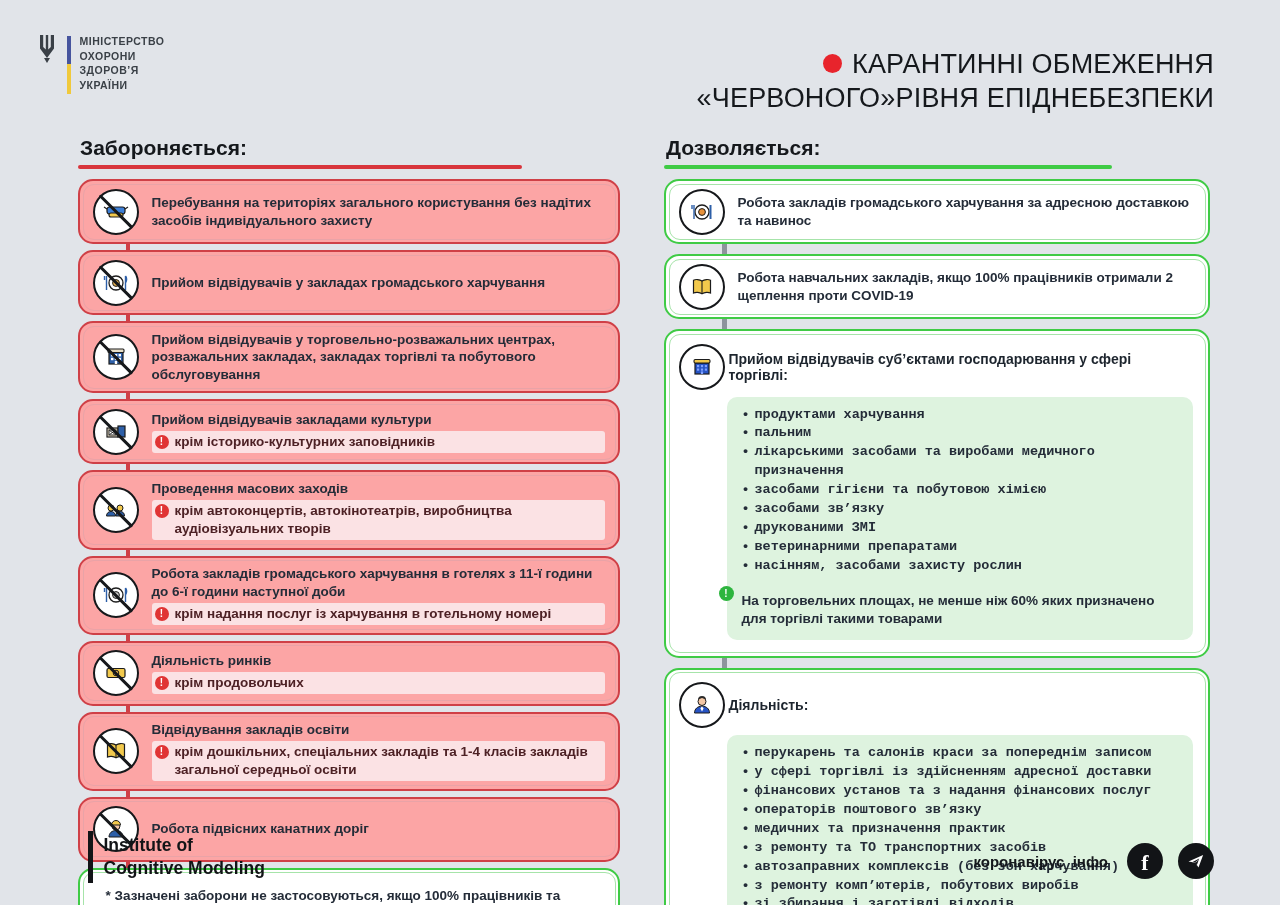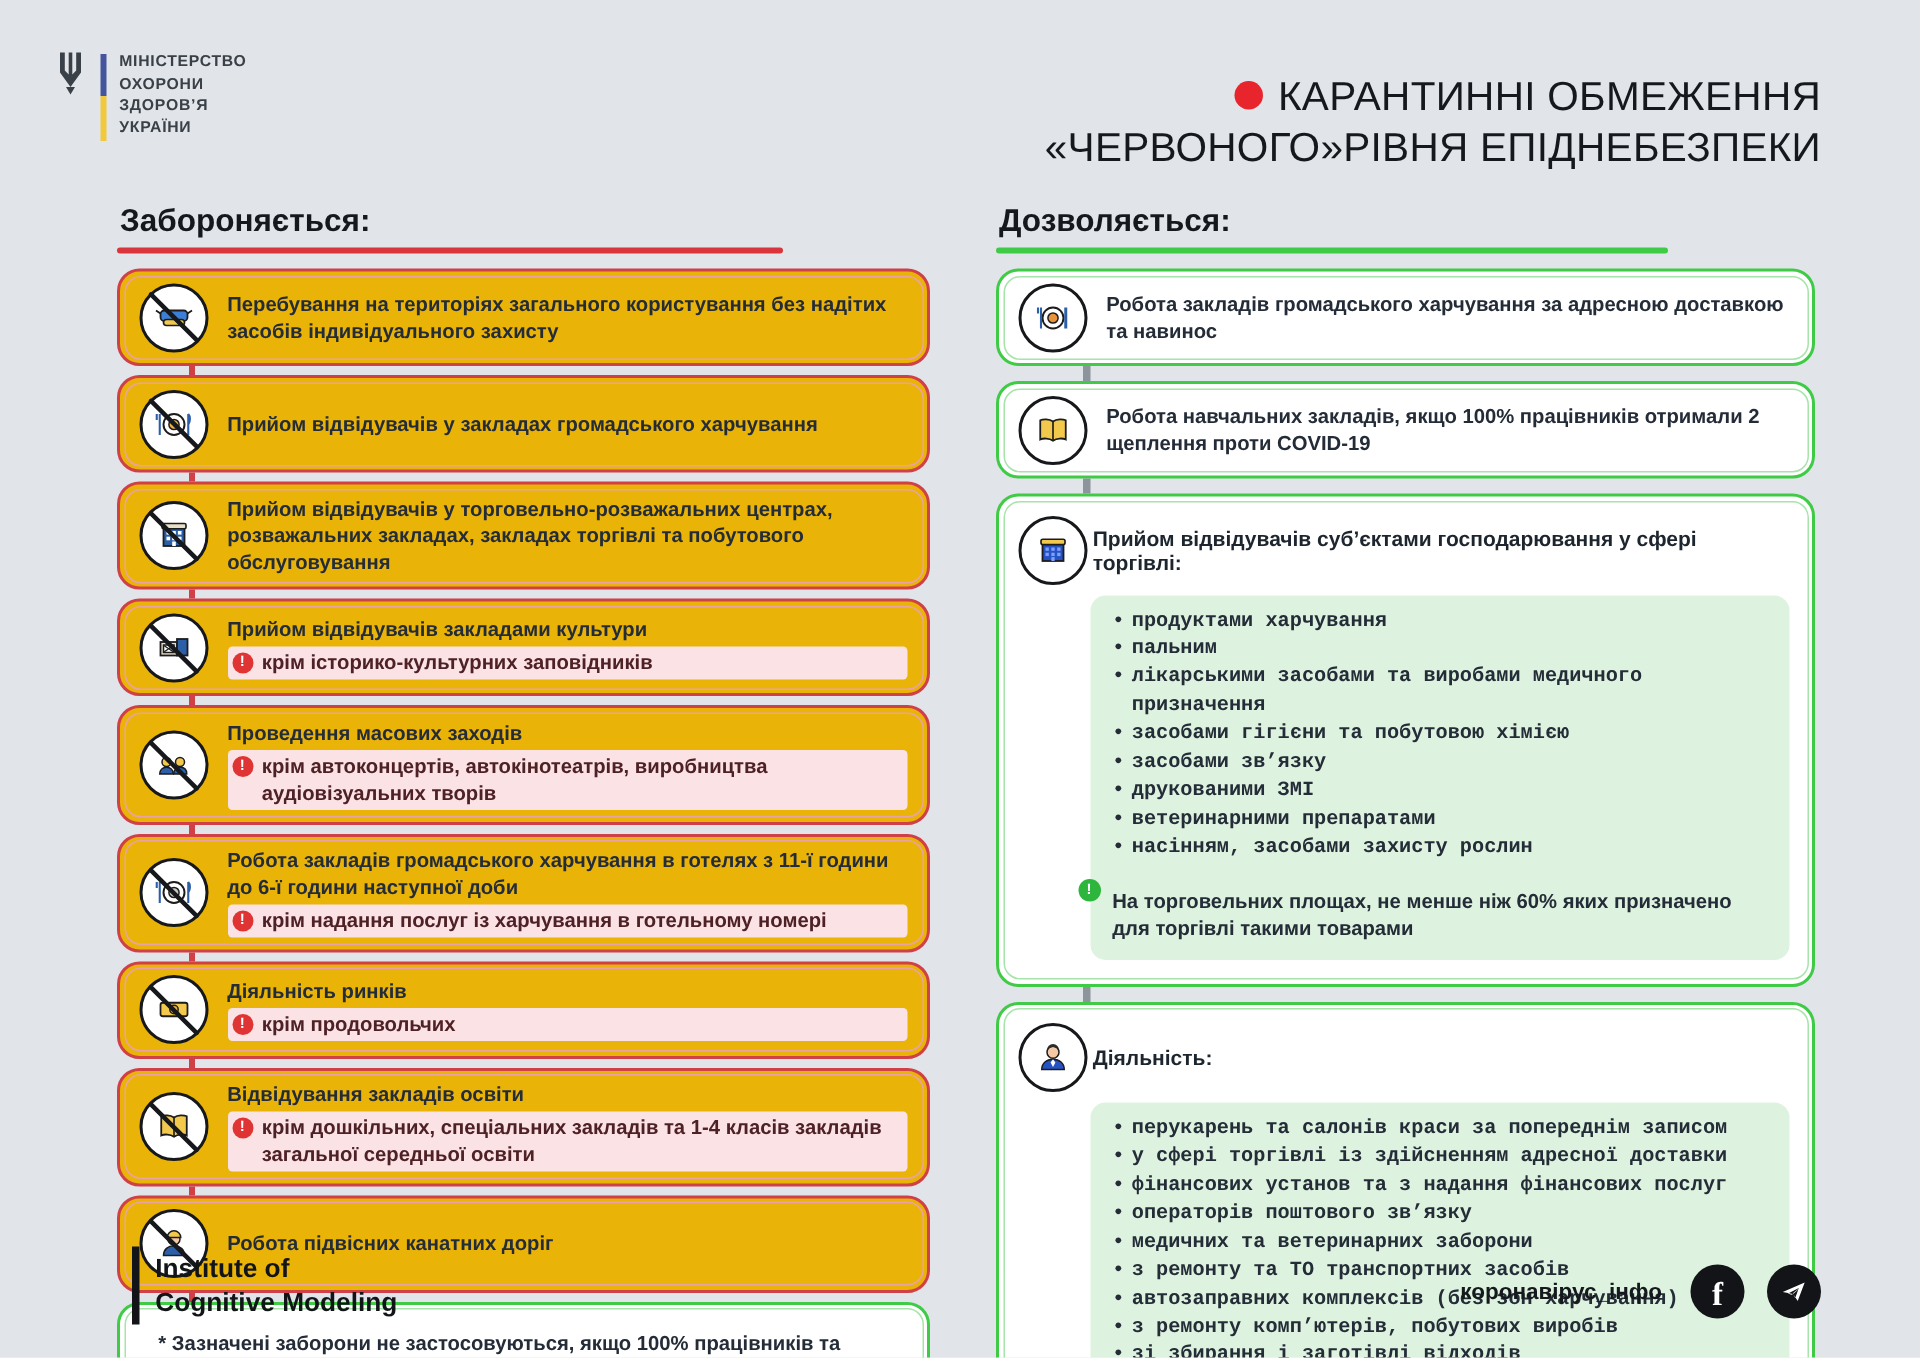--- a/index.html
+++ b/index.html
@@ -15,21 +15,21 @@
 
   
   .col-left{position:absolute;left:78px;top:136px;width:542px;display:flex;flex-direction:column;}
   .col-right{position:absolute;left:664px;top:136px;width:546px;display:flex;flex-direction:column;}
   .col-head{font-size:21px;font-weight:800;color:#15181c;margin:0 0 5px 2px;}
   .underline{height:4px;border-radius:2px;width:82%;margin-bottom:10px;}
   .underline.red{background:#d8353c;}
   .underline.green{background:#3fcb45;}
 
   
-  .rbox{border:2.5px solid #cf4047;border-radius:15px;background:#eab308;padding:2.5px;}
+  .rbox{border:2.5px solid #cf4047;border-radius:15px;background:#fca5a5;padding:2.5px;}
   .rbox-in{border:1.5px solid #e9a3a7;border-radius:11px;display:flex;align-items:center;gap:11px;padding:4px 10px 4px 7px;min-height:46px;}
   .gbox{border:2.5px solid #3fcb45;border-radius:15px;background:#fff;padding:2.5px;}
   .gbox-in{border:1.5px solid #a6e4a9;border-radius:11px;display:flex;align-items:center;gap:11px;padding:4px 10px 4px 7px;min-height:46px;}
   .gbox-in.block{display:block;padding:9px 12px 12px 7px;}
   .conn-red{width:3.5px;height:6px;background:#cf4047;margin-left:48px;flex:0 0 auto;}
   .conn-gray{width:4.5px;height:10px;background:#8d949c;margin-left:58px;flex:0 0 auto;}
 
   
   .icon-wrap{width:50px;flex:0 0 50px;display:flex;justify-content:center;}
   .circle-icon{width:42px;height:42px;border:2.4px solid #16181b;border-radius:50%;background:#fff;position:relative;display:flex;align-items:center;justify-content:center;flex:0 0 42px;}
@@ -394,21 +394,21 @@
             </span>
           </div>
           <div class="big-title">Діяльність:</div>
         </div>
         <div class="panel">
           <ul class="blist">
             <li>перукарень та салонів краси за попереднім записом</li>
             <li>у сфері торгівлі із здійсненням адресної доставки</li>
             <li>фінансових установ та з надання фінансових послуг</li>
             <li>операторів поштового зв’язку</li>
-            <li>медичних та ветеринарних заборони</li>
+            <li>медичних та призначення практик</li>
             <li>з ремонту та ТО транспортних засобів</li>
             <li>автозаправних комплексів (без зон харчування)</li>
             <li>з ремонту комп’ютерів, побутових виробів</li>
             <li>зі збирання і заготівлі відходів</li>
 
           </ul>
         </div>
       </div>
     </div>
   </div>

